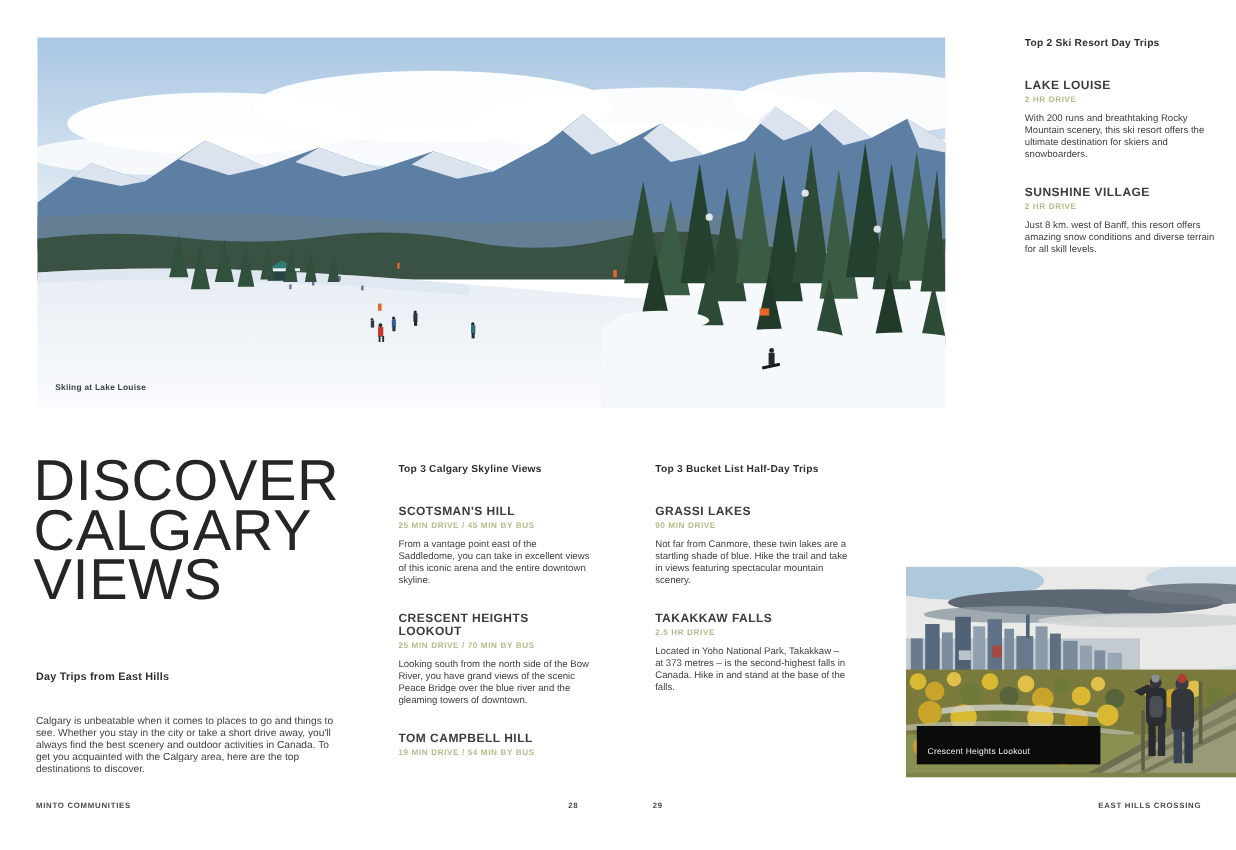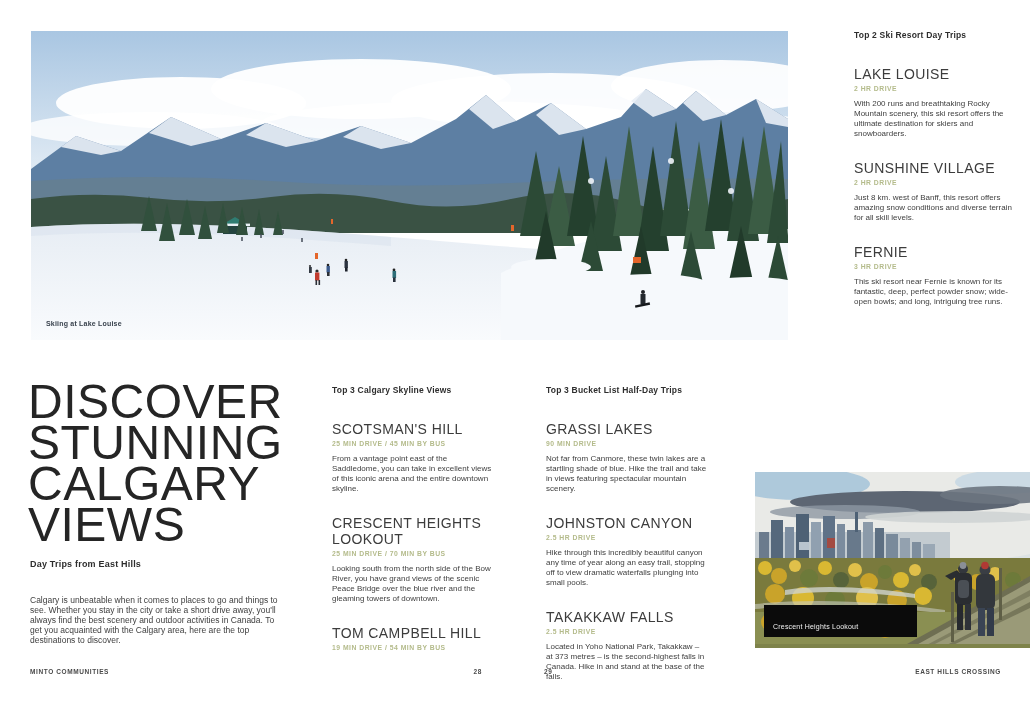--- a/index.html
+++ b/index.html
@@ -19,21 +19,21 @@
   
   .headline { left: 28px; top: 381px; width: 290px; font-size: 48px; line-height: 41px;
     font-weight: 300; letter-spacing: .5px; color: #252525; }
   .intro-subhead { left: 30px; top: 559px; font-size: 9px; font-weight: 700; color: #2e2e2e; letter-spacing: .2px; }
   .intro-body { left: 30px; top: 596px; width: 252px; font-size: 8.5px; line-height: 9.9px; color: #3e3e3e; }
 
   
   .col { width: 162px; }
   .col-header { font-size: 8.5px; font-weight: 700; color: #2e2e2e; letter-spacing: .2px; margin-bottom: 26px; }
   .poi { margin-bottom: 21px; }
-  .poi-name { font-size: 14px; letter-spacing: .4px; color: #3c3c3c; }
+  .poi-name { font-size: 10px; letter-spacing: .4px; color: #3c3c3c; font-weight: bold; }
   .poi-drive { font-size: 6.8px; font-weight: 700; letter-spacing: .5px; color: #b4bb8b; margin-top: 3px; }
   .poi-desc { font-size: 8px; line-height: 10px; color: #3e3e3e; margin-top: 7px; }
 
   .col-ski      { left: 854px; top: 30px;  width: 158px; }
   .col-skyline  { left: 332px; top: 385px; }
   .col-bucket   { left: 546px; top: 385px; }
 
   
   .lookout-photo { left: 755px; top: 472px; width: 275px; height: 176px; overflow: hidden; }
   .lookout-photo svg { display: block; width: 100%; height: 100%; }
@@ -171,45 +171,39 @@
         <rect x="609.5" y="263" width="5" height="10" fill="#23282e"></rect>
         <rect x="604" y="273" width="15" height="2.4" fill="#15181b" transform="rotate(-12 611 274)"></rect>
       </g>
     </g>
   </svg>
   <div class="hero-caption">Skiing at Lake Louise</div>
 </div>
 
 <h1 class="abs headline">
   <div>DISCOVER</div>
-  <div>STUNNING</div>
   <div>CALGARY</div>
   <div>VIEWS</div>
 </h1>
 
 <div class="abs intro-subhead">Day Trips from East Hills</div>
 <p class="abs intro-body">Calgary is unbeatable when it comes to places to go and things to see. Whether you stay in the city or take a short drive away, you'll always find the best scenery and outdoor activities in Canada. To get you acquainted with the Calgary area, here are the top destinations to discover.</p>
 
 <div class="abs col col-ski">
   <div class="col-header">Top 2 Ski Resort Day Trips</div>
   <div class="poi">
     <div class="poi-name">LAKE LOUISE</div>
     <div class="poi-drive">2 HR DRIVE</div>
     <div class="poi-desc">With 200 runs and breathtaking Rocky Mountain scenery, this ski resort offers the ultimate destination for skiers and snowboarders.</div>
   </div>
   <div class="poi">
     <div class="poi-name">SUNSHINE VILLAGE</div>
     <div class="poi-drive">2 HR DRIVE</div>
     <div class="poi-desc">Just 8 km. west of Banff, this resort offers amazing snow conditions and diverse terrain for all skill levels.</div>
   </div>
-  <div class="poi">
-    <div class="poi-name">FERNIE</div>
-    <div class="poi-drive">3 HR DRIVE</div>
-    <div class="poi-desc">This ski resort near Fernie is known for its fantastic, deep, perfect powder snow; wide-open bowls; and long, intriguing tree runs.</div>
-  </div>
 </div>
 
 <div class="abs col col-skyline">
   <div class="col-header">Top 3 Calgary Skyline Views</div>
   <div class="poi">
     <div class="poi-name">SCOTSMAN'S HILL</div>
     <div class="poi-drive">25 MIN DRIVE / 45 MIN BY BUS</div>
     <div class="poi-desc">From a vantage point east of the Saddledome, you can take in excellent views of this iconic arena and the entire downtown skyline.</div>
   </div>
   <div class="poi">
@@ -222,25 +216,20 @@
     <div class="poi-drive">19 MIN DRIVE / 54 MIN BY BUS</div>
   </div>
 </div>
 
 <div class="abs col col-bucket">
   <div class="col-header">Top 3 Bucket List Half-Day Trips</div>
   <div class="poi">
     <div class="poi-name">GRASSI LAKES</div>
     <div class="poi-drive">90 MIN DRIVE</div>
     <div class="poi-desc">Not far from Canmore, these twin lakes are a startling shade of blue. Hike the trail and take in views featuring spectacular mountain scenery.</div>
-  </div>
-  <div class="poi">
-    <div class="poi-name">JOHNSTON CANYON</div>
-    <div class="poi-drive">2.5 HR DRIVE</div>
-    <div class="poi-desc">Hike through this incredibly beautiful canyon any time of year along an easy trail, stopping off to view dramatic waterfalls plunging into small pools.</div>
   </div>
   <div class="poi">
     <div class="poi-name">TAKAKKAW FALLS</div>
     <div class="poi-drive">2.5 HR DRIVE</div>
     <div class="poi-desc">Located in Yoho National Park, Takakkaw – at 373 metres – is the second-highest falls in Canada. Hike in and stand at the base of the falls.</div>
   </div>
 </div>
 
 <div class="abs lookout-photo">
   <svg viewBox="0 0 275 176" preserveAspectRatio="none">

